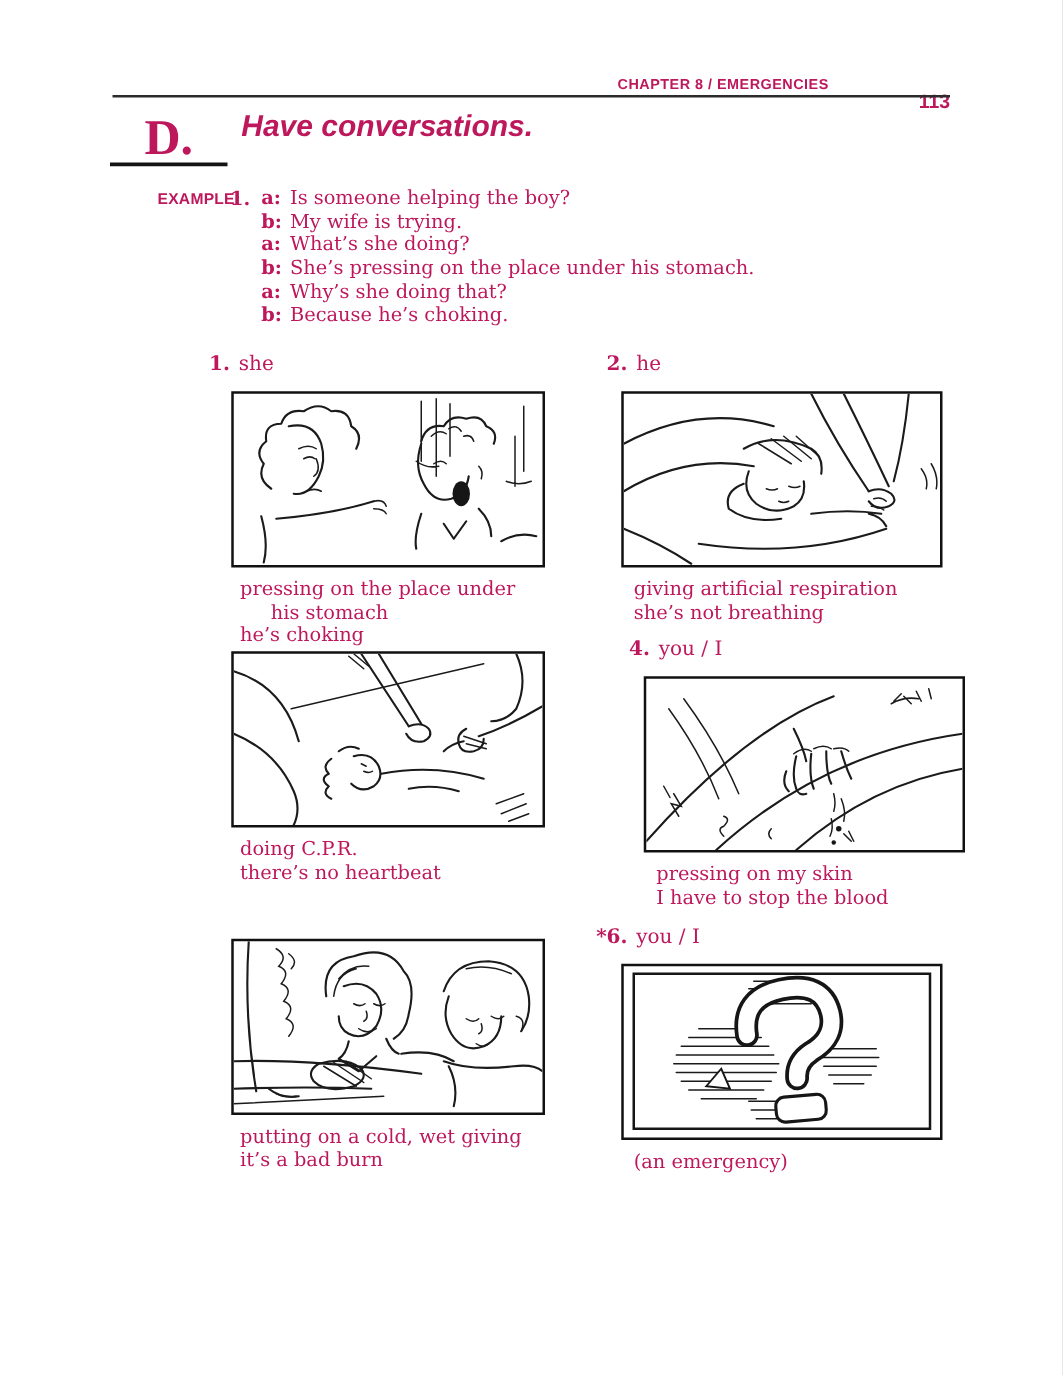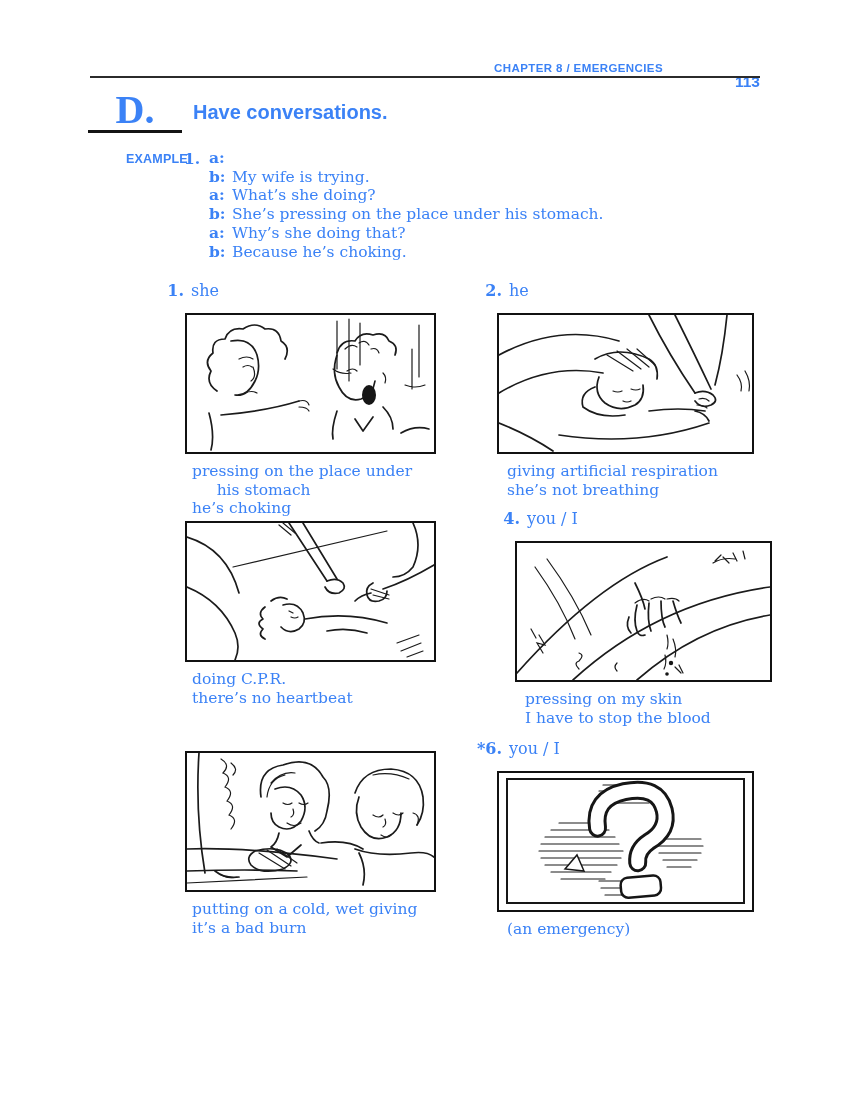--- a/index.html
+++ b/index.html
@@ -3,21 +3,21 @@
 <meta charset="utf-8">
 <style>
   html,body{margin:0;padding:0;background:#e8e8e8;}
   .page{
     position:relative;
     width:850px;height:1100px;
     margin:0 auto;
     background:#ffffff;
     outline:1px solid #c9c9c9;
     font-family:"DejaVu Serif","Liberation Serif",serif;
-    color:#3b82f6;
+    color:#be185d;
     overflow:hidden;
   }
   
   .chapter-head{
     position:absolute;top:62px;right:187px;
     font-family:"Liberation Sans","DejaVu Sans",sans-serif;
     font-weight:bold;font-size:11.5px;letter-spacing:.4px;
   }
   .page-num{
     position:absolute;top:58px;right:90px;
@@ -32,23 +32,23 @@
   .d-wrap{
     position:absolute;left:88px;top:88px;width:94px;height:42px;
     border-bottom:3px solid #141414;
     text-align:center;
   }
   .d-letter{
     font-family:"Liberation Serif","DejaVu Serif",serif;
     font-weight:bold;font-size:40px;line-height:44px;
   }
   .section-title{
-    position:absolute;left:193px;top:101px;
-    font-family:"Liberation Sans","DejaVu Sans",sans-serif;
-    font-weight:bold;font-size:20px;
+    position:absolute;left:193px;top:88px;
+    font-family:"Liberation Sans","DejaVu Sans",sans-serif;
+    font-weight:bold;font-size:24px;font-style:italic;
   }
   
   .example-label{
     position:absolute;left:103px;top:152px;
     font-family:"Liberation Sans","DejaVu Sans",sans-serif;
     font-weight:bold;font-size:12.5px;letter-spacing:.2px;margin-left:23px;
   }
   .example-number{
     position:absolute;left:184px;top:149px;
     font-weight:bold;font-size:15.5px;
@@ -92,20 +92,21 @@
   <div class="d-wrap">
     <span class="d-letter">D.</span>
   </div>
   <div class="section-title">Have conversations.</div>
 
   <div class="example-label">EXAMPLE:</div>
   <div class="example-number">1.</div>
   <div class="dialogue">
     <div class="dlg-row">
       <span class="spk">a:</span>
+      <span>Is someone helping the boy?</span>
     </div>
     <div class="dlg-row">
       <span class="spk">b:</span>
       <span>My wife is trying.</span>
     </div>
     <div class="dlg-row">
       <span class="spk">a:</span>
       <span>What’s she doing?</span>
     </div>
     <div class="dlg-row">

